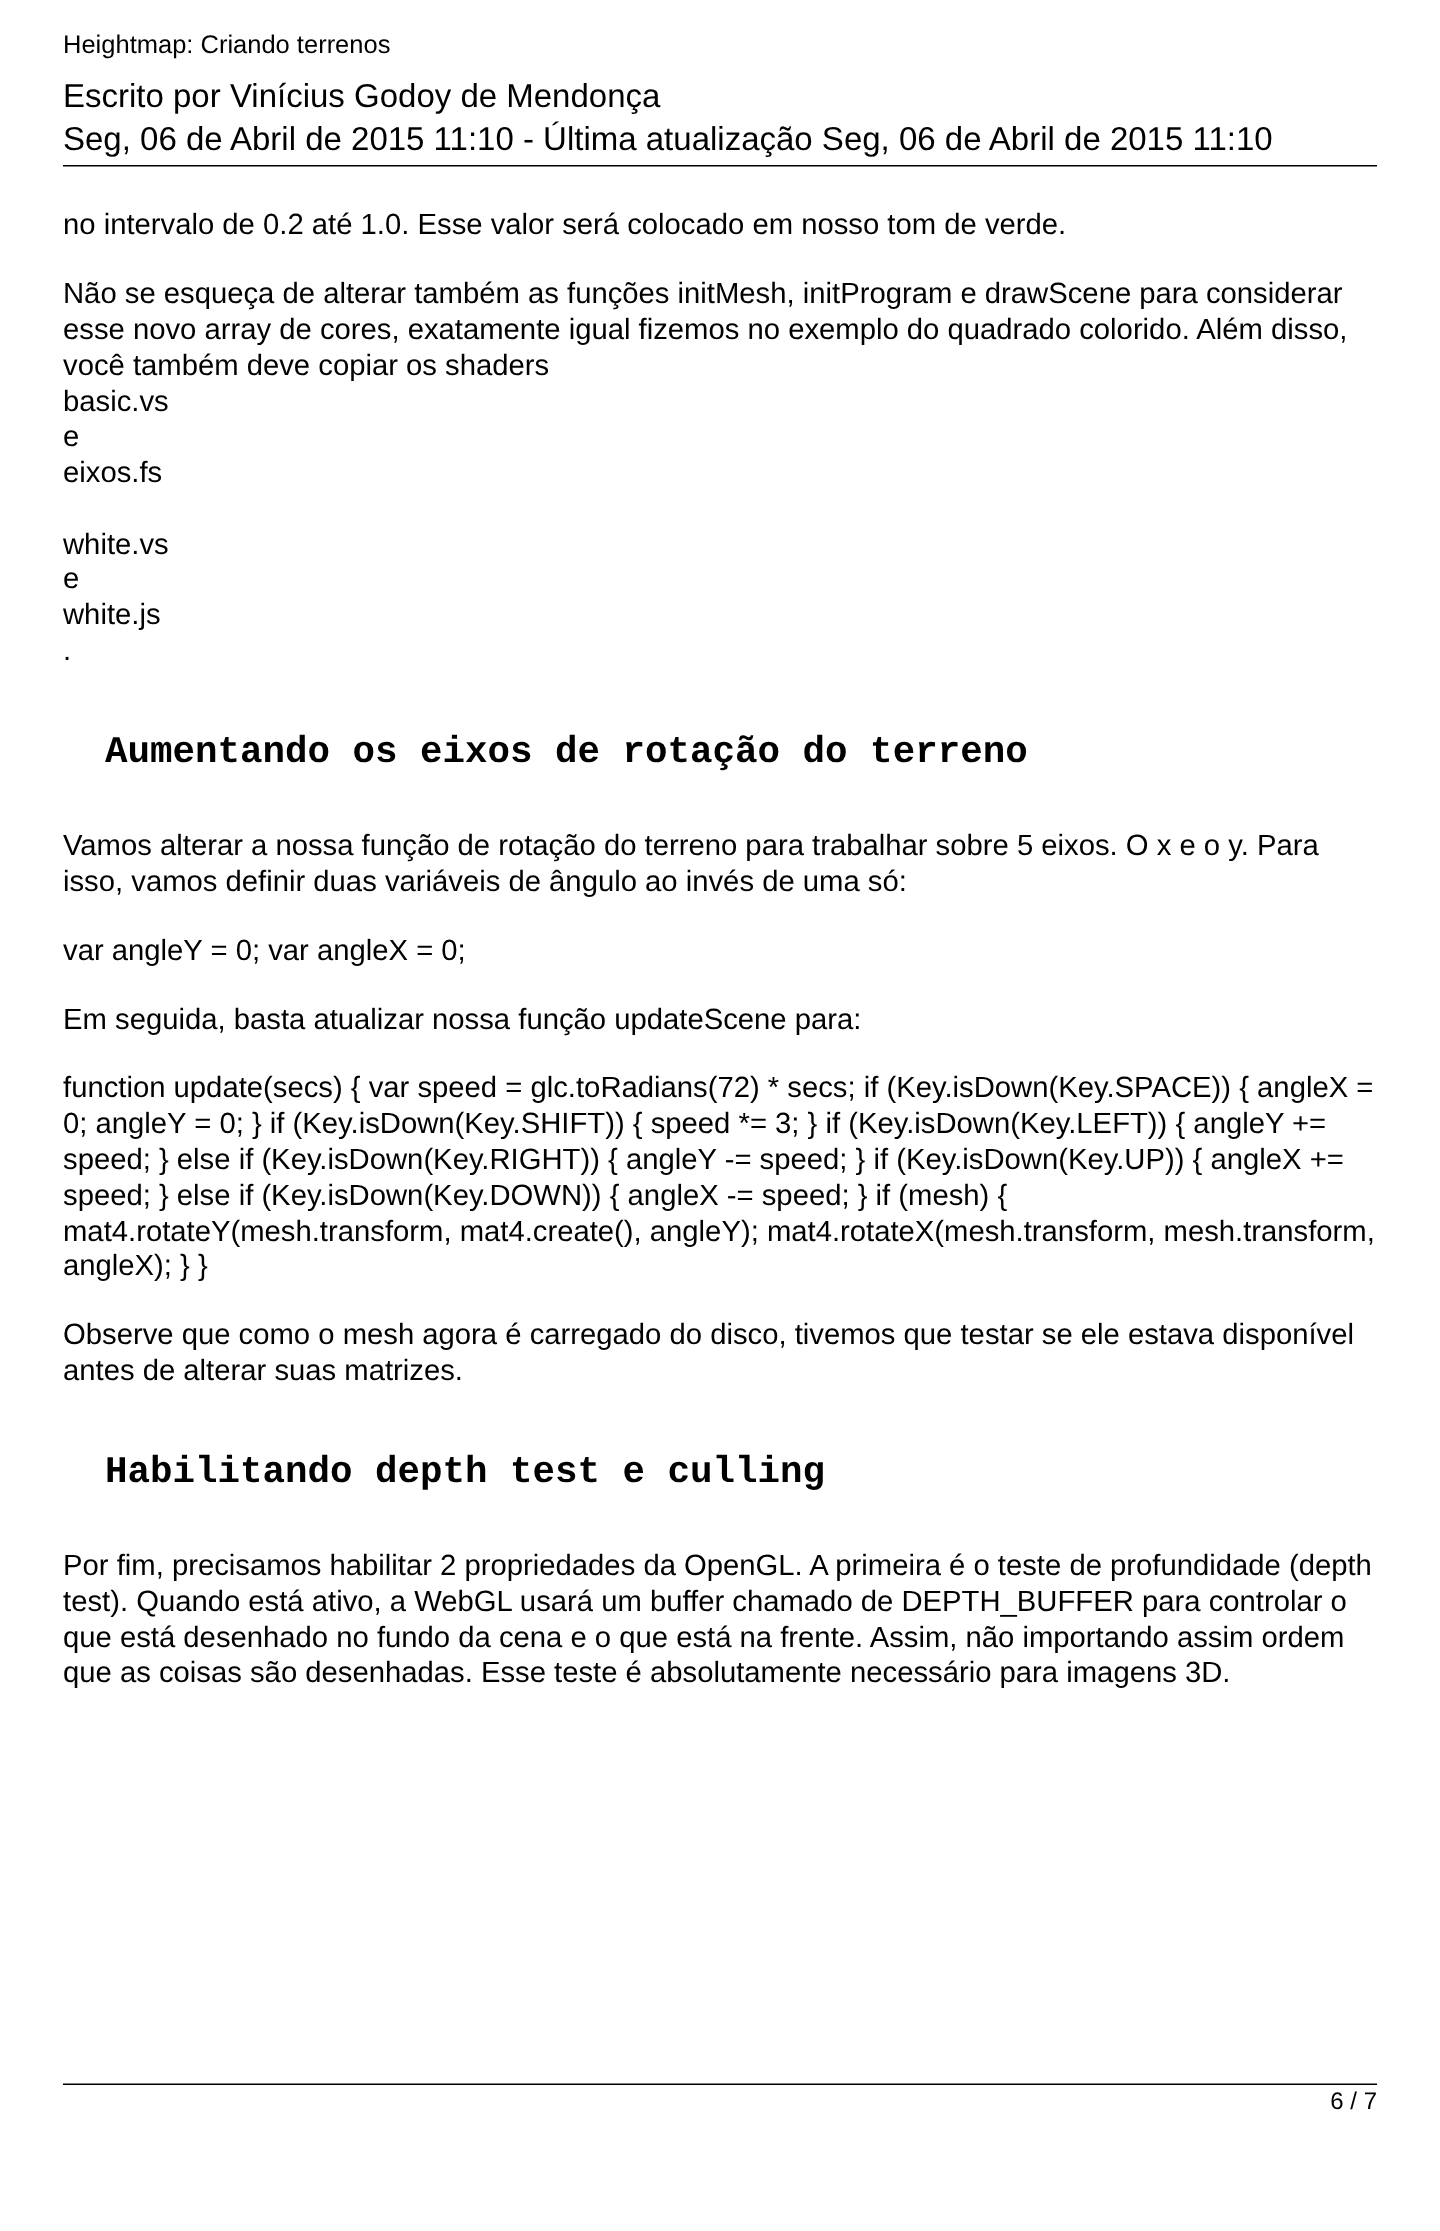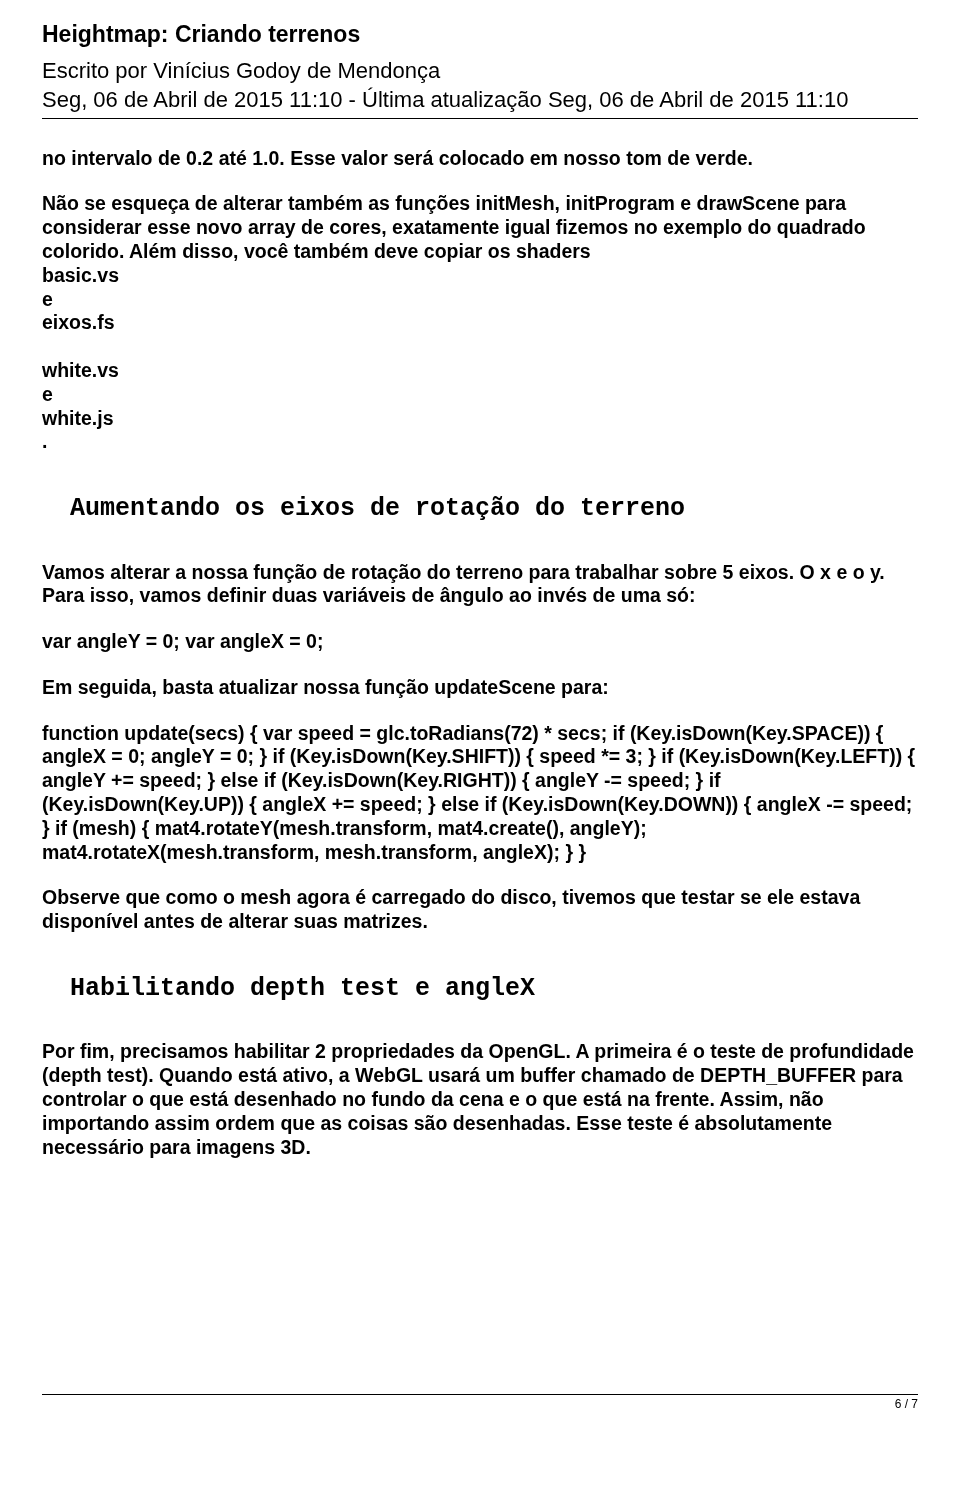--- a/index.html
+++ b/index.html
@@ -8,55 +8,55 @@
     margin: 0 auto;
     padding: 20px 22px 30px 22px;
     color: #000;
     font-size: 19.5px;
     line-height: 1.22;
     position: relative;
     min-height: 1430px;
     box-sizing: border-box;
   }
   .hdr-title {
-    font-weight: bold;
-    font-size: 23px;
+    font-weight: normal;
+    font-size: 17px;
     margin-bottom: 10px;
   }
   .hdr-meta {
     font-size: 22px;
     margin-bottom: 2px;
   }
   .hdr-rule {
     border: none;
     border-top: 1.3px solid #000;
     margin: 4px 0 28px 0;
   }
-  p.para { margin: 0 0 22px 0; font-weight: bold; }
+  p.para { margin: 0 0 22px 0; }
   .h2 {
     font-weight: bold;
     font-size: 25px;
     margin: 40px 0 36px 28px;
     font-family: Liberation Mono, monospace;
   }
   .code-indent { margin-left: 28px; }
   .footer-rule {
     border: none;
     border-top: 1.3px solid #000;
     margin: 0;
   }
   .footer {
     position: absolute;
     bottom: 18px;
     left: 22px;
     right: 22px;
   }
   .pagenum {
     text-align: right;
-    font-size: 12px;
+    font-size: 16px;
     margin-top: 2px;
   }
 </style>
 </head>
 <body>
 
 <div class="hdr-title">Heightmap: Criando terrenos</div>
 <div class="hdr-meta">Escrito por Vinícius Godoy de Mendonça</div>
 <div class="hdr-meta">Seg, 06 de Abril de 2015 11:10 - Última atualização Seg, 06 de Abril de 2015 11:10</div>
 <hr class="hdr-rule">
@@ -80,20 +80,20 @@
 <p class="para">Vamos alterar a nossa função de rotação do terreno para trabalhar sobre 5 eixos. O x e o y. Para isso, vamos definir duas variáveis de ângulo ao invés de uma só:</p>
 
 <p class="para code-indent">var angleY = 0;  var angleX = 0;</p>
 
 <p class="para">Em seguida, basta atualizar nossa função updateScene para:</p>
 
 <p class="para code-indent">function update(secs) {        var speed = glc.toRadians(72) * secs;        if (Key.isDown(Key.SPACE)) {            angleX = 0;            angleY = 0;        }          if (Key.isDown(Key.SHIFT)) {            speed *= 3;        }             if (Key.isDown(Key.LEFT)) { angleY += speed;        } else if (Key.isDown(Key.RIGHT)) {            angleY -= speed;        }              if (Key.isDown(Key.UP)) {            angleX += speed;        } else if (Key.isDown(Key.DOWN)) { angleX -= speed;        }          if (mesh) {            mat4.rotateY(mesh.transform, mat4.create(), angleY);            mat4.rotateX(mesh.transform, mesh.transform, angleX);        } }</p>
 
 <p class="para">Observe que como o mesh agora é carregado do disco, tivemos que testar se ele estava disponível antes de alterar suas matrizes.</p>
 
-<div class="h2">Habilitando depth test e angleX</div>
+<div class="h2">Habilitando depth test e culling</div>
 
 <p class="para">Por fim, precisamos habilitar 2 propriedades da OpenGL. A primeira é o teste de profundidade (depth test). Quando está ativo, a WebGL usará um buffer chamado de DEPTH_BUFFER para controlar o que está desenhado no fundo da cena e o que está na frente. Assim, não importando assim ordem que as coisas são desenhadas. Esse teste é absolutamente necessário para imagens 3D.</p>
 
 <div class="footer">
   <hr class="footer-rule">
   <div class="pagenum">6 / 7</div>
 </div>
 
 </body></html>

